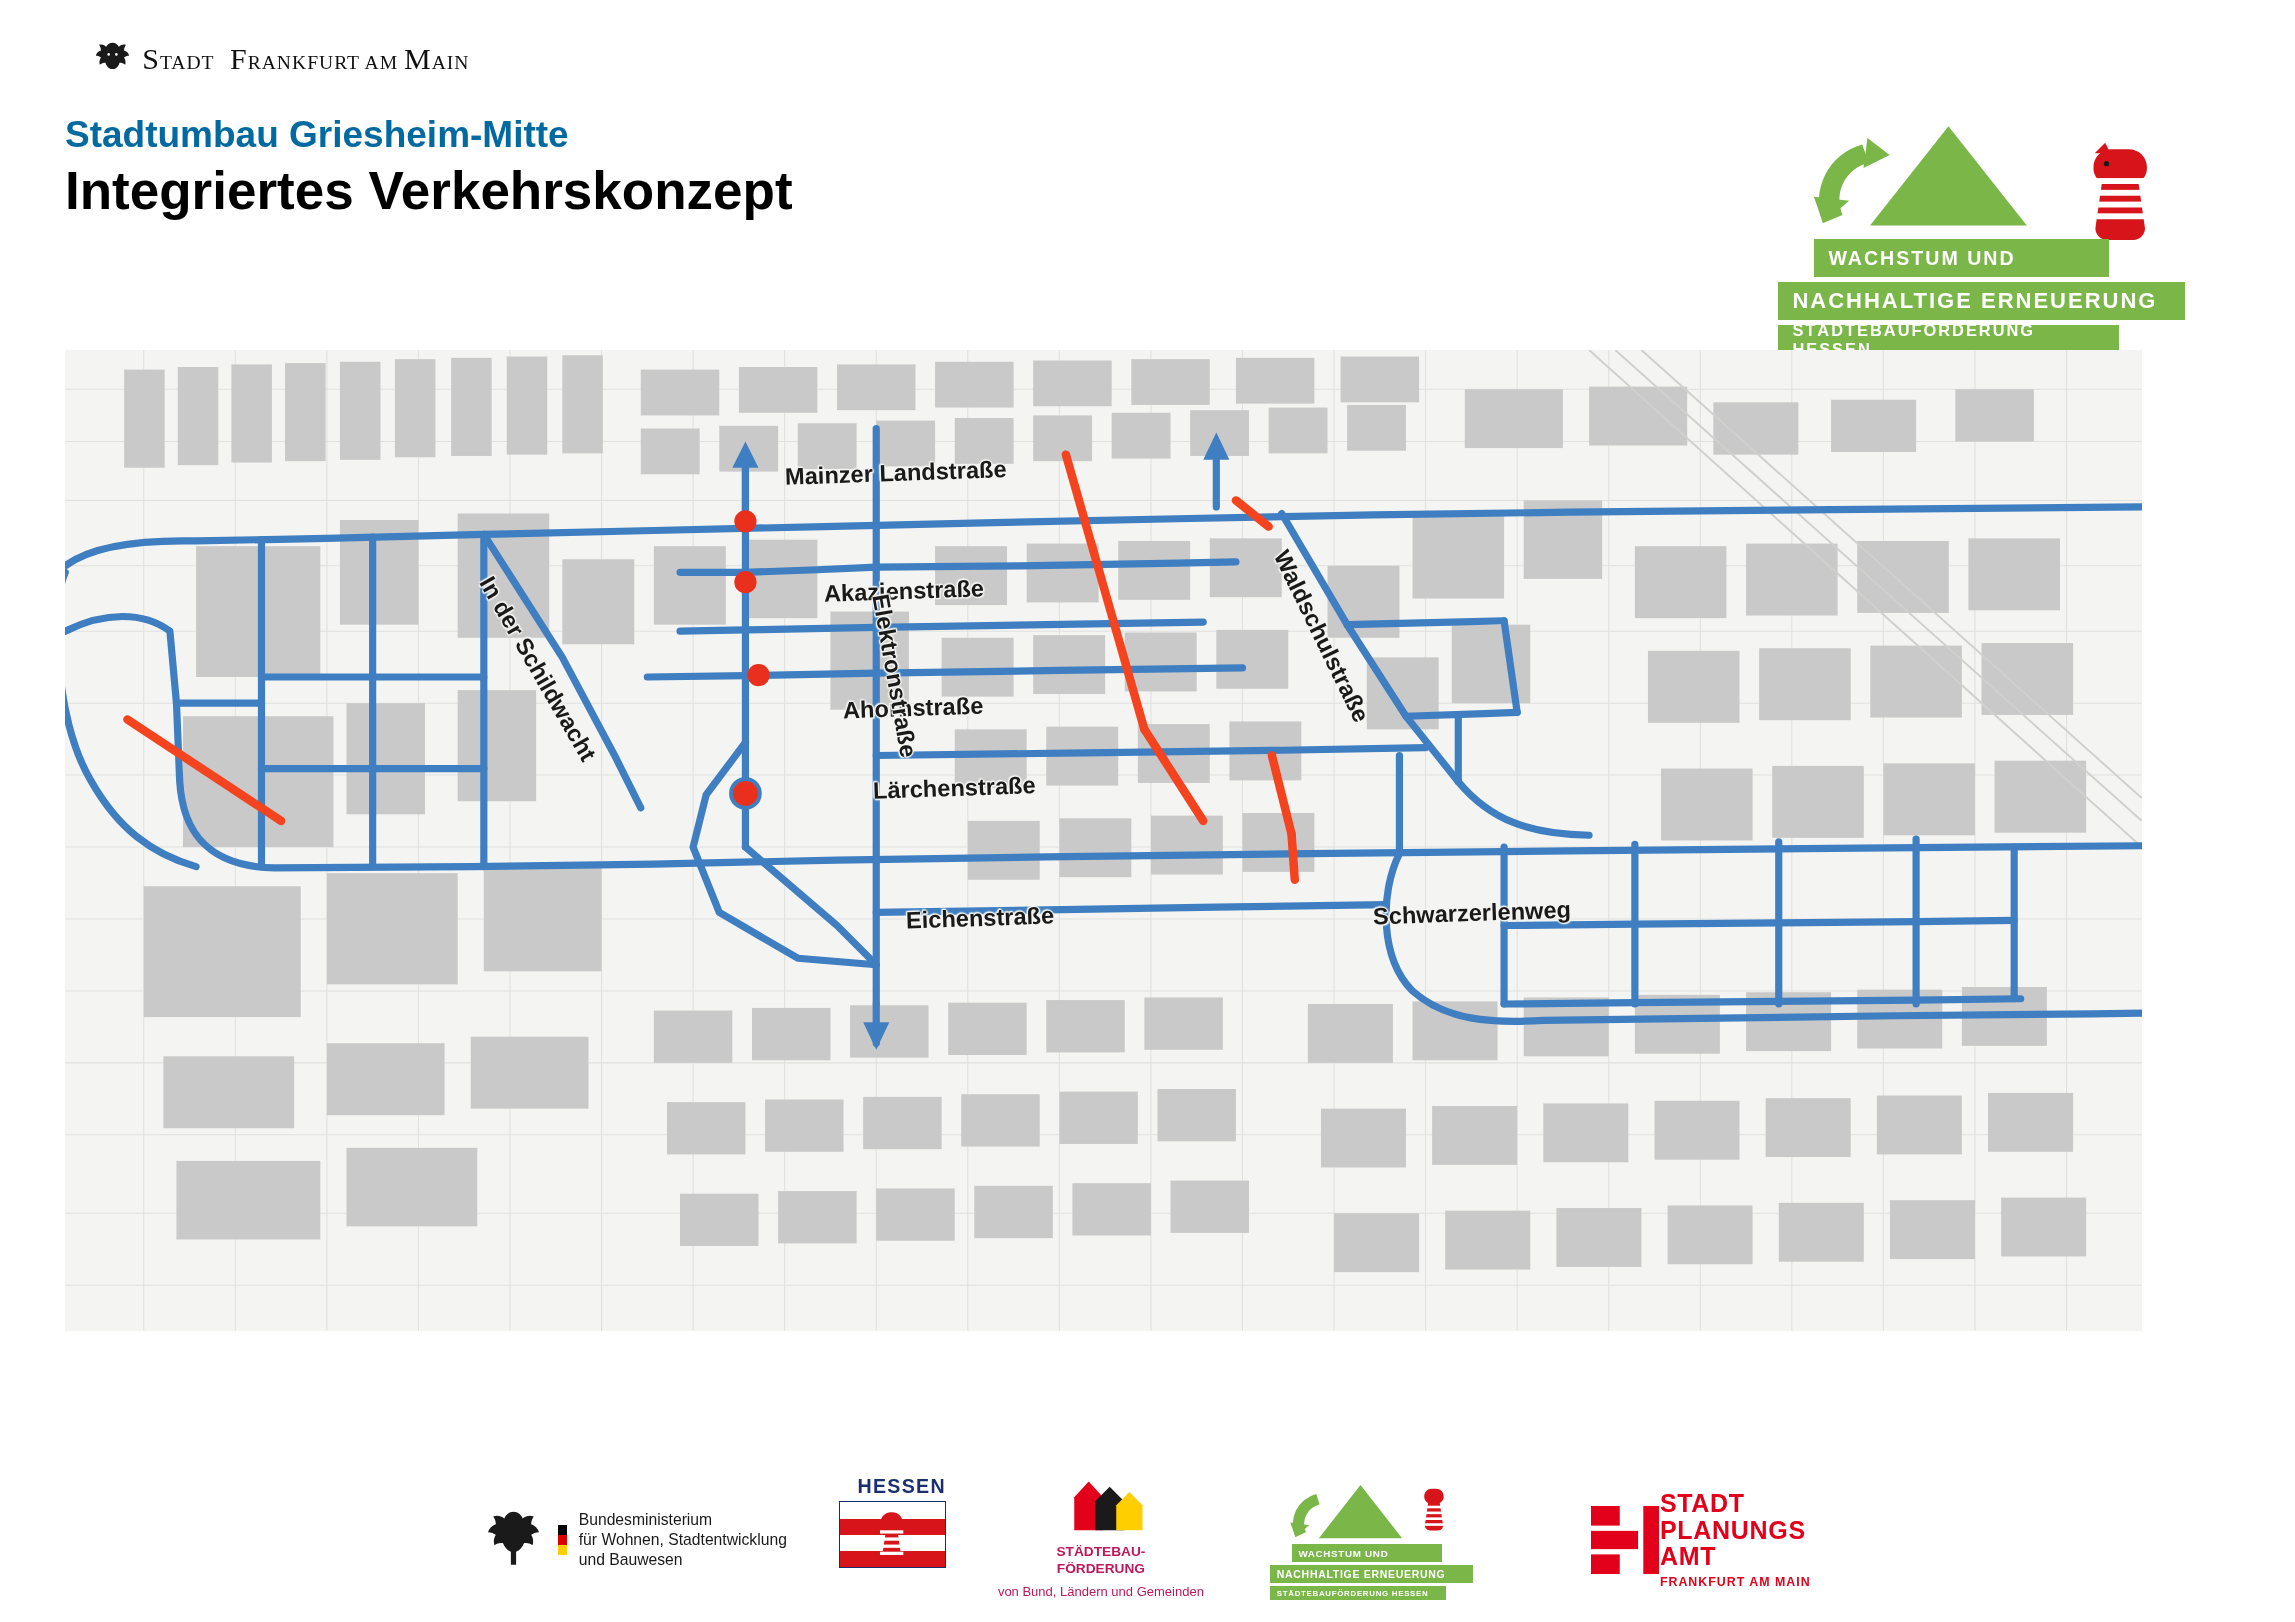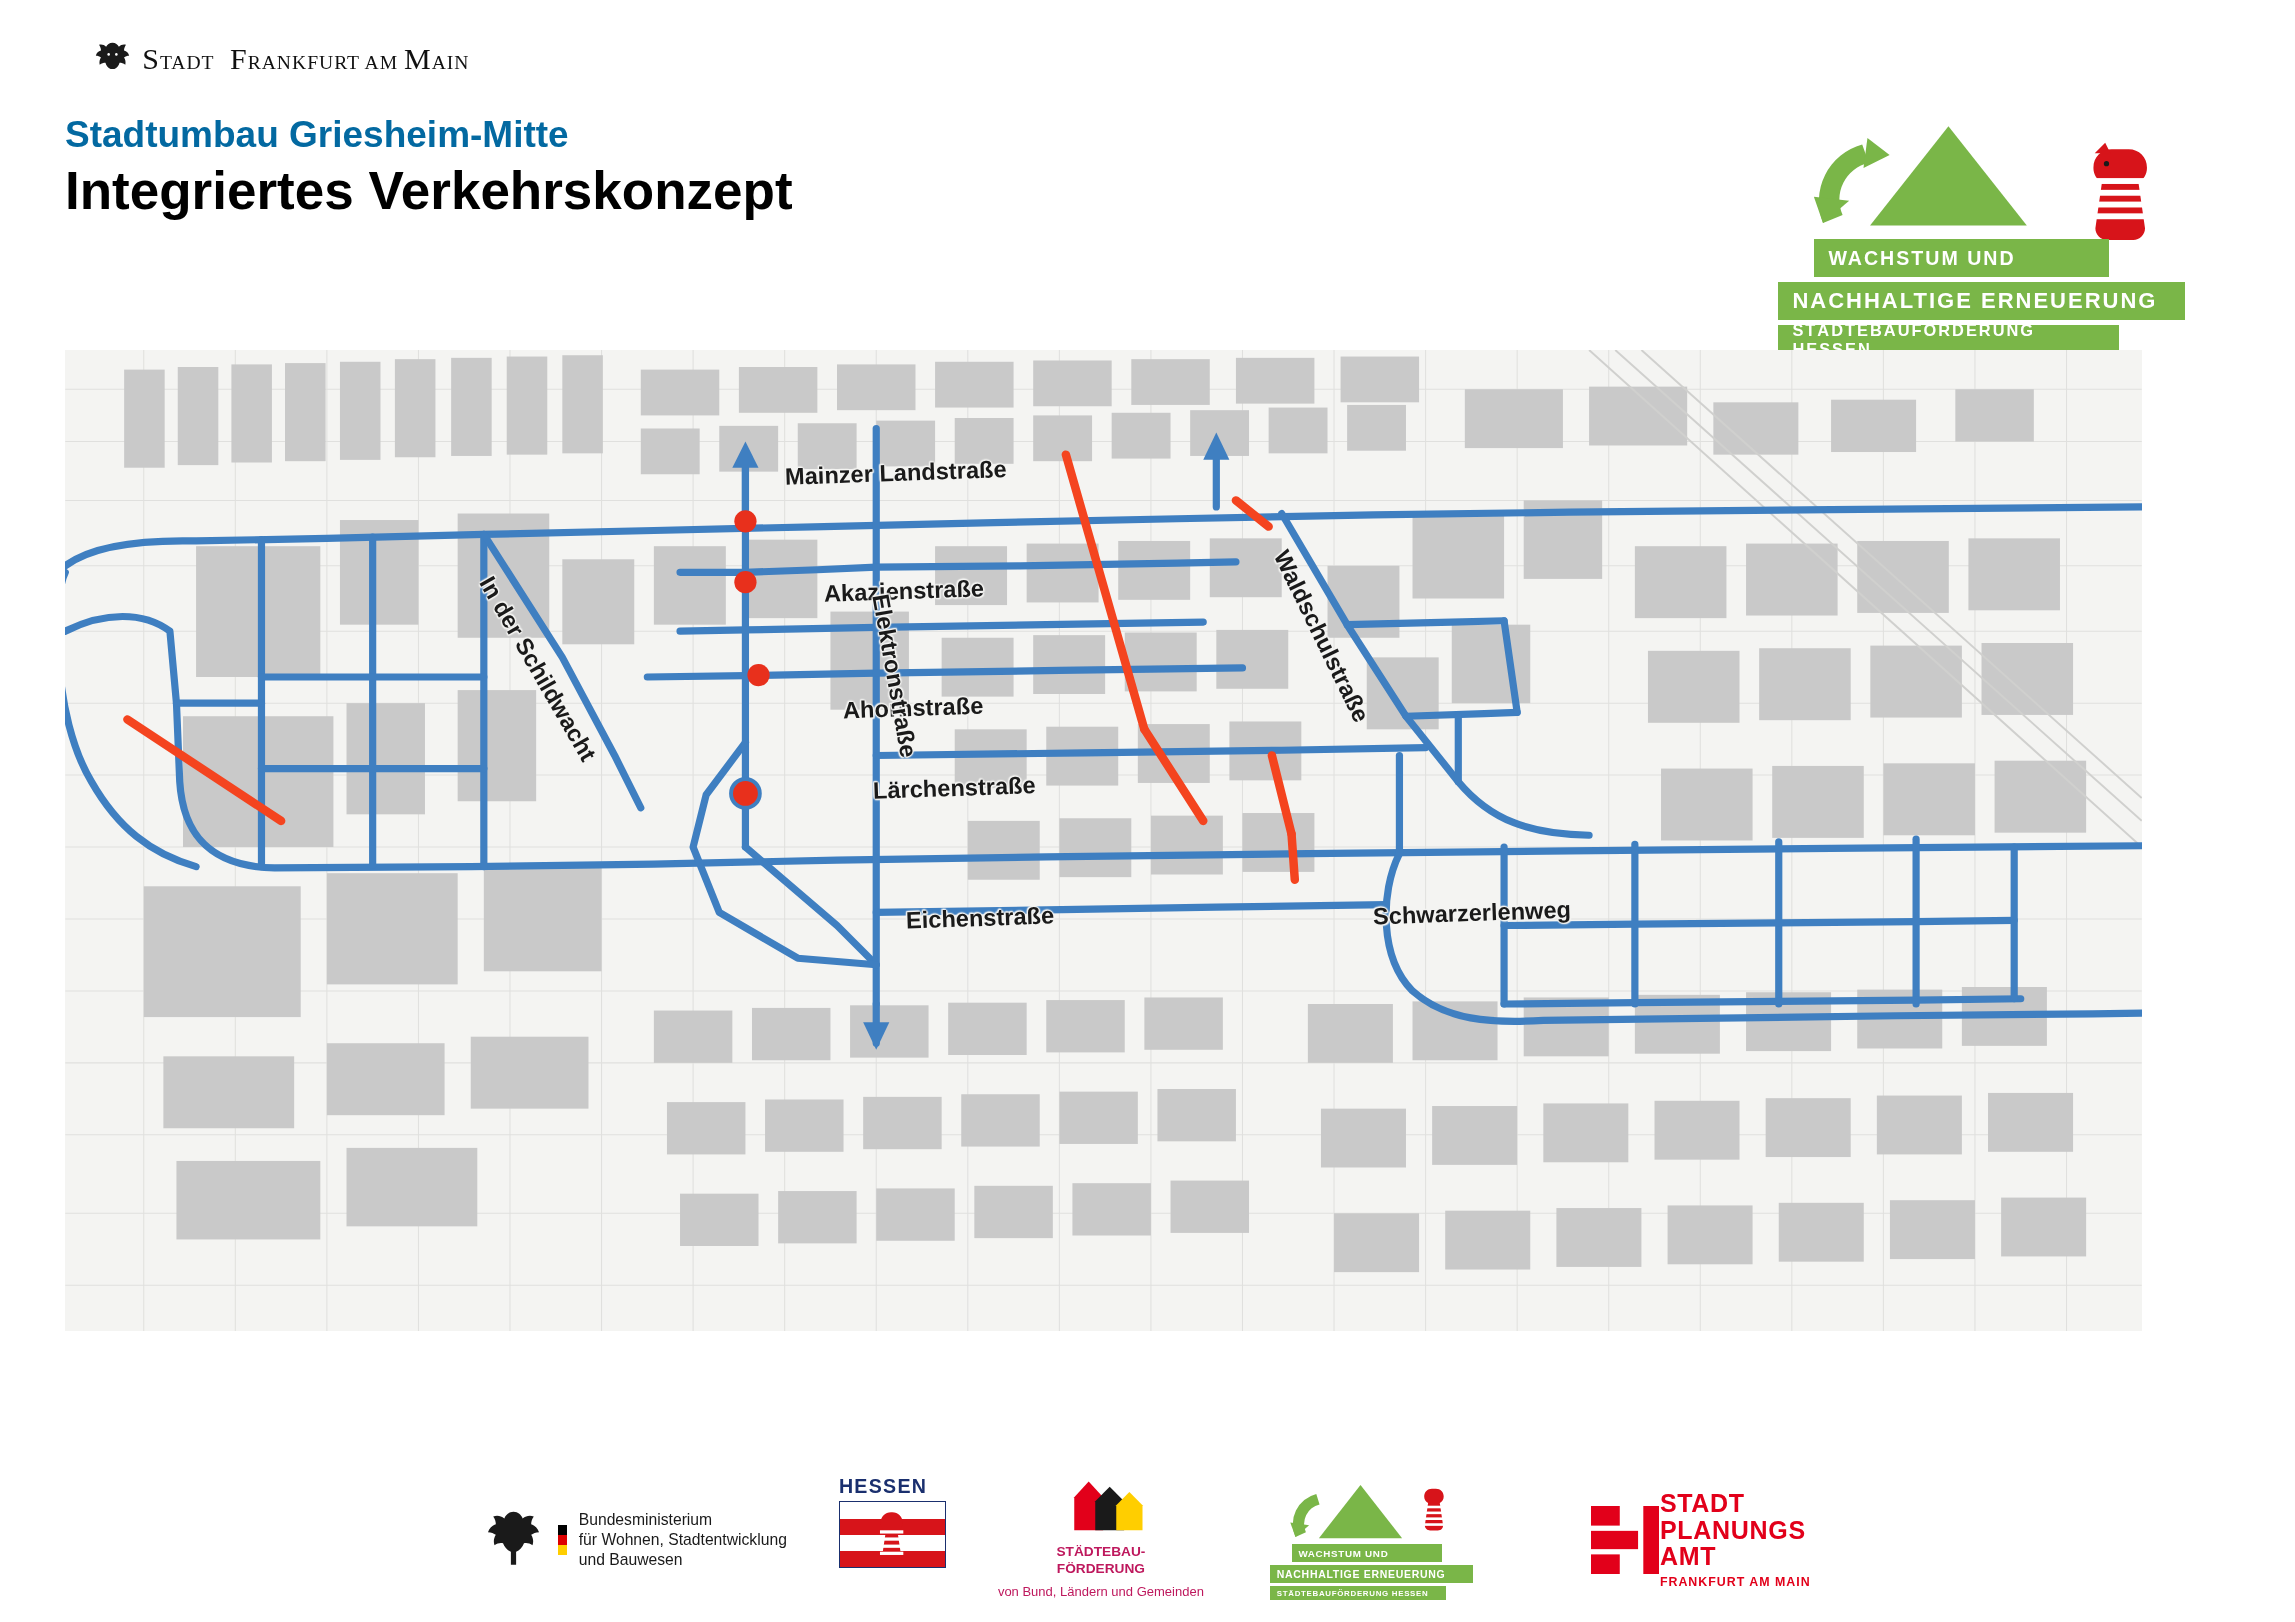--- a/index.html
+++ b/index.html
@@ -163,21 +163,21 @@
     flex-direction: column;
     margin-left: 2.6px;
   }
   #bmwsb .flag i { flex: 1; display: block; }
   #bmwsb .flag .b { background: #000; }
   #bmwsb .flag .r { background: #dd0000; }
   #bmwsb .flag .y { background: #ffce00; }
 
   #hessen-logo {
     flex-direction: column;
-    align-items: flex-start;
+    align-items: flex-end;
     gap: 3.9px;
   }
   #hessen-logo .name {
     font-size: 19.6px;
     font-weight: bold;
     color: #1a2f6e;
     letter-spacing: 1.3px;
   }
   #hessen-logo .flagbox {
     width: 105px;

